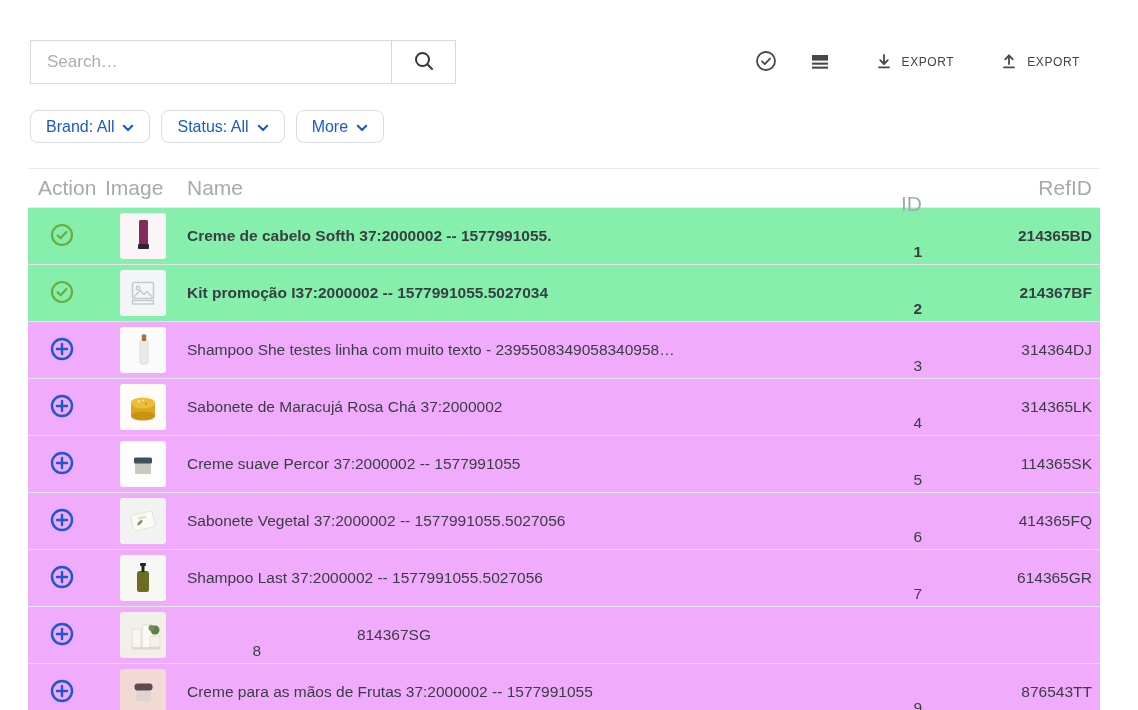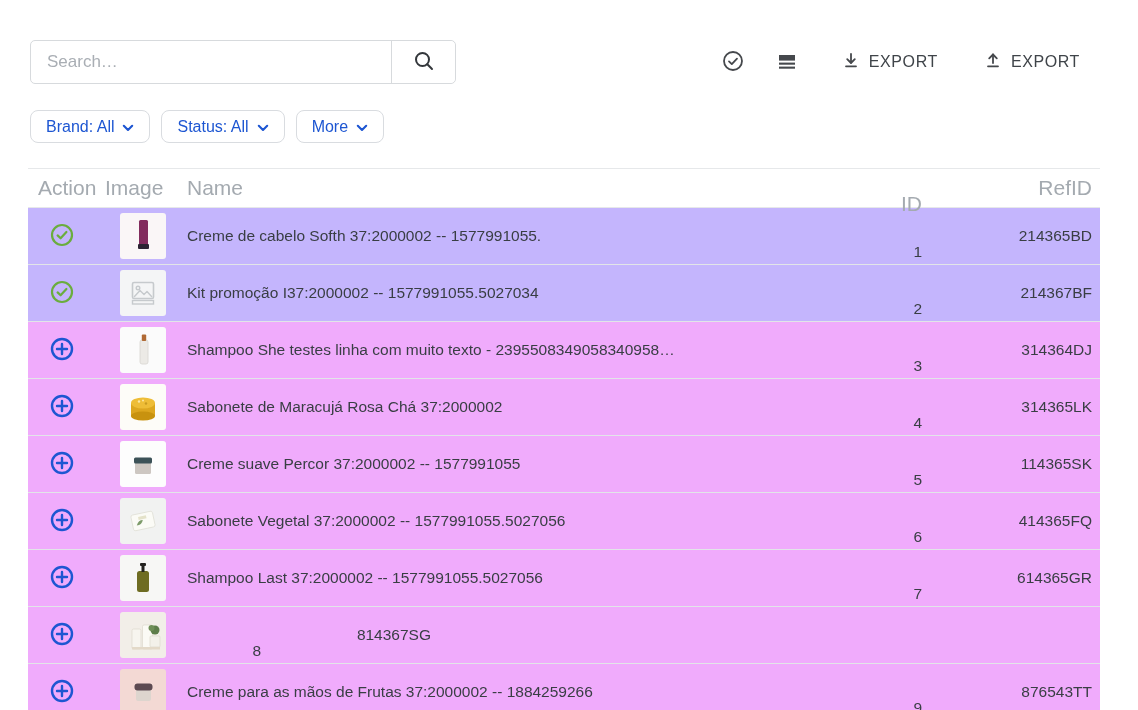--- a/index.html
+++ b/index.html
@@ -4,21 +4,21 @@
 <style>
   * { box-sizing: border-box; }
   html,body { margin:0; padding:0; }
   body {
     width:1138px; height:710px; overflow:hidden; position:relative;
     background:#ffffff; font-family:"Liberation Sans", sans-serif;
   }
   
   .search-wrap {
     position:absolute; left:30px; top:40px; width:426px; height:44px;
-    border:1px solid #d7dadd; border-radius:5px; display:flex; background:#fff;
+    border:1px solid #d7dadd; border-radius:0; display:flex; background:#fff;
   }
   .search-input {
     flex:1; border:none; outline:none; padding:0 16px; font-size:17px;
     color:#333; font-family:"Liberation Sans", sans-serif; background:transparent;
     border-radius:5px 0 0 5px;
   }
   .search-input::placeholder { color:#a9aeb4; }
   .search-btn {
     width:64px; border:none; border-left:1px solid #d7dadd; background:#fff;
     display:flex; align-items:center; justify-content:center; cursor:pointer;
@@ -26,21 +26,21 @@
   }
   
   .toolbar {
     position:absolute; top:40px; right:58px; height:44px;
     display:flex; align-items:center;
   }
   .tool-icon-btn { background:none; border:none; padding:0; cursor:pointer; display:flex; align-items:center; }
   .tool-text-btn {
     background:none; border:none; padding:0; cursor:pointer;
     display:flex; align-items:center; gap:9px;
-    font-size:16px; letter-spacing:.6px; color:#3f4449;
+    font-size:12px; letter-spacing:.6px; color:#3f4449;
     font-family:"Liberation Sans", sans-serif;
   }
   .sp32 { width:32px; } .sp44 { width:44px; } .sp46 { width:46px; }
   
   .filters { position:absolute; left:30px; top:110px; display:flex; gap:11px; }
   .filter-btn {
     height:33px; padding:0 15px; border:1px solid #d9dce0; border-radius:8px;
     background:#fff; color:#1d56d2; font-size:16px; cursor:pointer;
     display:inline-flex; align-items:center; gap:8px;
     font-family:"Liberation Sans", sans-serif;
@@ -50,21 +50,21 @@
   .thead {
     display:flex; align-items:center; height:40px;
     border-top:1px solid #e6e8ea; border-bottom:1px solid #e6e8ea;
     color:#a4aab0; font-size:21px;
   }
   .row {
     display:flex; align-items:center; height:57px;
     border-bottom:1px solid #e2e5e8; background:#f0abfc;
     font-size:15.5px; color:#393e44;
   }
-  .row.selected { background:#c4b5fd; }
+  .row.selected { background:#86efac;font-weight:bold; }
   .c-action { width:68px; display:flex; justify-content:center; align-items:center; }
   .c-image  { width:76px; display:flex; justify-content:center; align-items:center;margin-left:9px; }
   .c-name   { flex:1; padding-left:6px; white-space:nowrap; overflow:hidden; }
   .c-id     { width:80px; text-align:right;margin-top:32px; }
   .c-ref    { width:178px; text-align:right; padding-right:8px; }
   .thead .c-action { justify-content:flex-start; padding-left:10px; }
   .thead .c-image  { justify-content:flex-start; padding-left:0px; }
   .thumb {
     width:46px; height:46px; border-radius:3px; overflow:hidden; display:block;
   }
@@ -354,18 +354,18 @@
               </svg></span>
       </button>
     </div>
     <div class="c-image">
       <span class="thumb"><svg width="46" height="46" viewBox="0 0 46 46">
               <rect width="46" height="46" fill="#f3d9d4"></rect>
               <rect x="16" y="20" width="15" height="12" rx="2" fill="#ddd5ce"></rect>
               <rect x="14.5" y="14.5" width="18" height="7" rx="3" fill="#5c4a52"></rect>
             </svg></span>
     </div>
-    <div class="c-name">Creme para as mãos de Frutas 37:2000002 -- 1884259266</div>
+    <div class="c-name">Creme para as mãos de Frutas 37:2000002 -- 1577991055</div>
     <div class="c-id">9</div>
     <div class="c-ref">876543TT</div>
   </div>
 </div>
 </div>
 
 </body></html>

